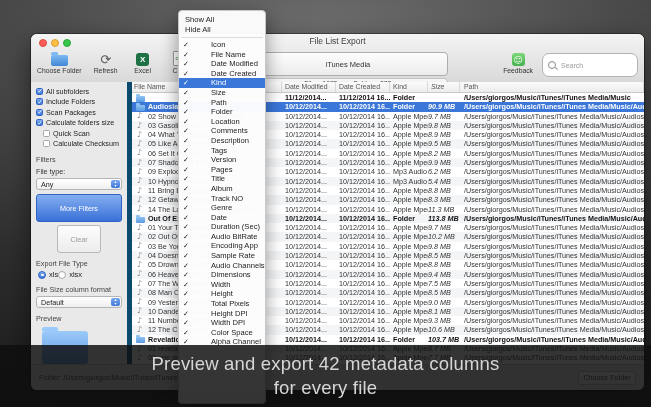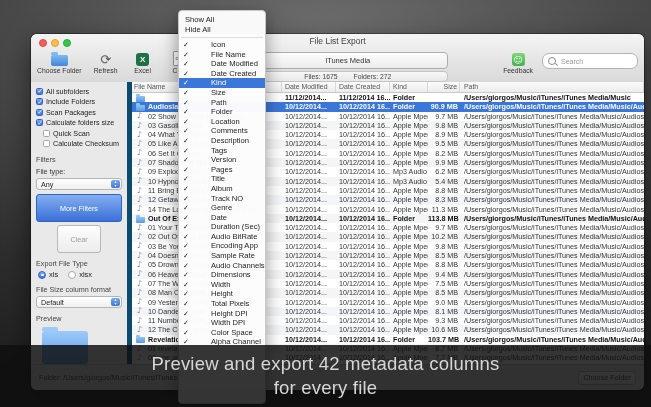--- a/index.html
+++ b/index.html
@@ -38,23 +38,23 @@
   .i-folder::before{content:"";position:absolute;top:-3px;left:0;width:7px;height:3px;background:#7db9f2;border-radius:1.5px 1.5px 0 0;}
   .i-refresh{font-family:"DejaVu Sans",sans-serif;font-size:13px;line-height:13px;color:#5a5a5a;}
   .i-refresh::before{content:"⟳";}
   .i-excel{width:13px;height:13px;background:var(--excel);border-radius:3px;color:#fff;font-size:8px;font-weight:bold;display:flex;align-items:center;justify-content:center;}
   .i-excel::before{content:"X";}
   .i-csv{width:11px;height:13px;background:#fff;border:1px solid #9a9a9a;border-radius:1px;color:#2e7d32;font-size:4px;font-weight:bold;display:flex;align-items:center;justify-content:center;}
   .i-csv::before{content:"CSV";}
   .i-feedback{width:13px;height:13px;border-radius:3px;background:linear-gradient(#7ed87a,var(--feedback));color:#fff;font-family:"DejaVu Sans",sans-serif;font-size:9px;display:flex;align-items:center;justify-content:center;}
   .i-feedback::before{content:"☺";}
   .center-stack{display:flex;flex-direction:column;align-items:center;margin-top:2px;}
-  .scope{width:200px;height:17px;border:1px solid #aeaeae;border-radius:4px;background:linear-gradient(#fdfdfd,#ececec);display:flex;align-items:center;justify-content:center;font-size:7.5px;color:#333;box-sizing:border-box;}
+  .scope{width:200px;height:24px;border:1px solid #aeaeae;border-radius:4px;background:linear-gradient(#fdfdfd,#ececec);display:flex;align-items:center;justify-content:center;font-size:7.5px;color:#333;box-sizing:border-box;}
   .stats{width:200px;height:11px;margin-top:2px;border:1px solid #c3c3c3;border-radius:4px;background:linear-gradient(#f7f7f7,#e9e9e9);display:flex;align-items:center;justify-content:center;gap:16px;font-size:6.8px;color:#444;box-sizing:border-box;}
-  .searchbox{width:96px;height:16px;border:1px solid #b3b3b3;border-radius:7px;background:#fff;display:flex;align-items:center;padding:0 5px;gap:3px;margin-top:3px;box-sizing:border-box;text-decoration:underline;}
+  .searchbox{width:96px;height:24px;border:1px solid #b3b3b3;border-radius:7px;background:#fff;display:flex;align-items:center;padding:0 5px;gap:3px;margin-top:3px;box-sizing:border-box;text-decoration:underline;}
   .i-mag{width:6px;height:6px;border:1px solid #8a8a8a;border-radius:50%;position:relative;flex:none;}
   .i-mag::after{content:"";position:absolute;width:3px;height:1px;background:#8a8a8a;transform:rotate(45deg);right:-3px;bottom:-1px;}
   .searchbox input{border:none;outline:none;flex:1;font-size:7px;color:#333;background:transparent;width:70px;font-family:inherit;}
   .searchbox input::placeholder{color:#9a9a9a;}
   
   .content{position:absolute;top:48px;bottom:26px;left:0;right:0;display:flex;overflow:hidden;}
   .sidebar{width:101px;border-right:5px solid #0c4a6e;background:#e9e9e9;padding:4px 5px;box-sizing:border-box;font-size:7.5px;color:#222;}
   .check-row{display:flex;align-items:center;gap:3px;height:10.5px;}
   .check-row.indent{margin-left:7px;}
   .cbox{width:7px;height:7px;border:1px solid #a6a6a6;border-radius:1.5px;background:#fff;flex:none;position:relative;box-sizing:border-box;}
@@ -65,42 +65,42 @@
   .small-label{font-size:7.2px;color:#333;margin:3px 0 2px 0;}
   .popup{height:12px;background:linear-gradient(#ffffff,#efefef);border:1px solid #b5b5b5;border-radius:3px;display:flex;align-items:center;font-size:7.2px;padding-left:4px;position:relative;box-sizing:border-box;}
   .arrows{position:absolute;right:1px;top:1px;bottom:1px;width:9px;background:linear-gradient(#7aa9ee,var(--accent));border-radius:2px;color:#fff;display:flex;flex-direction:column;align-items:center;justify-content:center;font-size:4px;line-height:4px;}
   .arrows::before{content:"▴";}
   .arrows::after{content:"▾";}
   .btn{height:28px;border-radius:3px;display:flex;align-items:center;justify-content:center;font-size:7.2px;box-sizing:border-box;}
   .btn-blue{background:linear-gradient(#85aef0,#3a71d8);border:1px solid #2f62c4;color:#fff;margin:4px 0 0 0;}
   .btn-plain{background:linear-gradient(#fdfdfd,#ececec);border:1px solid #b8b8b8;color:#444;}
   .btn-clear{width:44px;margin:3px auto 0 auto;color:#9a9a9a;text-align:center;}
   .btn-cols{margin-top:3px;}
-  .radio-row{display:flex;gap:10px;align-items:flex-end;margin:2px 0 0 2px;}
+  .radio-row{display:flex;align-items:flex-end;margin:2px 0 0 2px;}
   .radio{display:flex;align-items:center;gap:3px;}
   .rdot{width:8px;height:8px;border-radius:50%;border:1px solid #a8a8a8;background:#fff;position:relative;box-sizing:border-box;}
   .radio.on .rdot{background:linear-gradient(#85aef0,var(--accent));border-color:#2f62c4;}
   .radio.on .rdot::after{content:"";position:absolute;left:2px;top:2px;width:2.5px;height:2.5px;border-radius:50%;background:#fff;}
   .bigfolder{width:46px;height:33px;background:linear-gradient(#9ccafa,#5d9be4);border-radius:3px;position:relative;margin:8px 0 0 6px;}
   .bigfolder::before{content:"";position:absolute;top:-4px;left:0;width:16px;height:4px;background:#9ccafa;border-radius:2px 2px 0 0;}
   
   .main{flex:1;display:flex;flex-direction:column;background:#fff;overflow:hidden;}
   .thead{height:10px;display:flex;background:linear-gradient(#fbfbfb,#ececec);border-bottom:1px solid #c9c9c9;font-size:6.9px;line-height:10px;color:#555;flex:none;}
   .th{box-sizing:border-box;border-right:1px solid #d8d8d8;padding-left:3px;white-space:nowrap;overflow:hidden;}
   .tbody{flex:1;overflow:hidden;}
   .tr{display:flex;height:9.3px;line-height:9.3px;font-size:7.2px;color:#333;white-space:nowrap;}
   .tr:nth-child(even){background:#f3f5f7;}
   .tr.selected{background:var(--accent) !important;color:#fff;}
   .tr.folder{font-weight:bold;color:#111;}
   .tr.selected.folder{color:#fff;}
   .c-name{width:150px;flex:none;display:flex;align-items:center;overflow:hidden;padding-left:2px;box-sizing:border-box;}
   .c-mod{width:54px;flex:none;overflow:hidden;padding-left:3px;box-sizing:border-box;}
   .c-cre{width:54px;flex:none;overflow:hidden;padding-left:3px;box-sizing:border-box;}
   .c-kind{width:38px;flex:none;overflow:hidden;padding-left:3px;box-sizing:border-box;}
-  .c-size{width:32px;flex:none;overflow:hidden;text-align:right;padding-right:2px;box-sizing:border-box;}
+  .c-size{width:32px;flex:none;overflow:hidden;padding-right:2px;box-sizing:border-box;font-style:italic;}
   .c-path{flex:1;overflow:hidden;padding-left:4px;box-sizing:border-box;}
   .nm{overflow:hidden;}
   .ficon{display:inline-block;width:9px;height:8px;margin:0 3px 0 2px;position:relative;flex:none;font-family:"DejaVu Sans",sans-serif;}
   .tr .ficon::before{content:"♪";font-size:8px;line-height:8px;color:#868686;position:absolute;left:1px;top:0;}
   .tr.selected .ficon::before{color:#dfe9ff;}
   .tr.folder .ficon{background:linear-gradient(#8ec3f2,var(--folder));border-radius:1px;height:6px;top:1px;}
   .tr.folder .ficon::before{content:"";width:4px;height:2px;background:#8ec3f2;border-radius:1px 1px 0 0;top:-2px;left:0;}
   
   .bottombar{position:absolute;left:0;right:0;bottom:0;height:26px;border-top:1px solid #c6c6c6;background:#e6e6e6;border-radius:0 0 6px 6px;display:flex;align-items:center;padding:0 8px;gap:8px;box-sizing:border-box;font-size:7.2px;color:#444;}
   .folderpath{flex:1;overflow:hidden;white-space:nowrap;}

